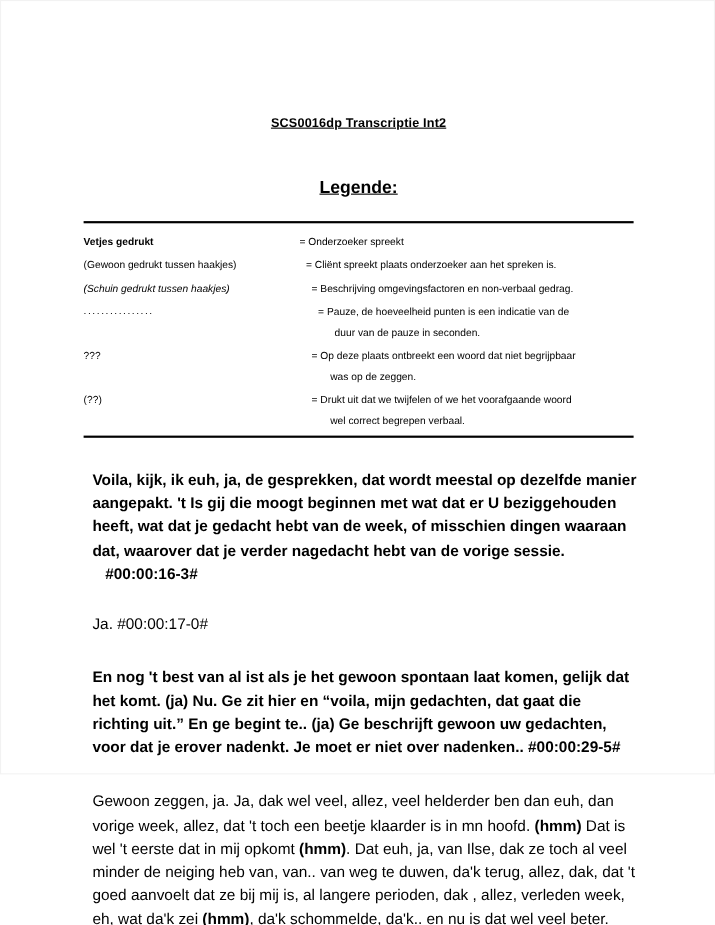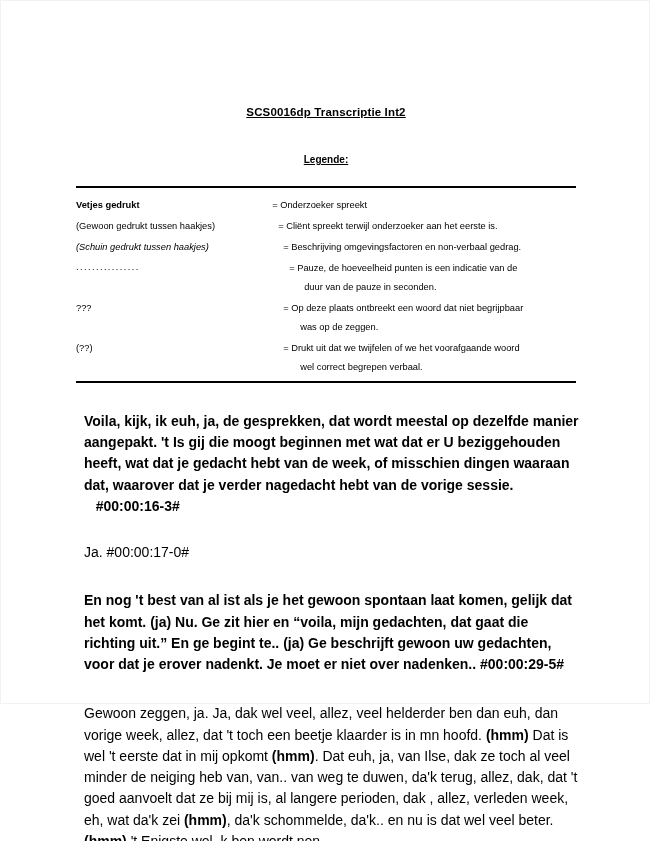--- a/index.html
+++ b/index.html
@@ -37,24 +37,24 @@
     text-align: center;
     font-size: 11.5px;
     font-weight: bold;
     text-decoration: underline;
     letter-spacing: 0.15px;
     margin: 0;
     padding-top: 105px;
   }
   .legend-title {
     text-align: center;
-    font-size: 10px;
+    font-size: 16px;
     font-weight: bold;
     text-decoration: underline;
-    margin: 4px;
+    margin: 12px;
     padding-top: 32px;
   }
 
   
   .rule {
     height: 0;
     border: 0;
     border-top: 2.2px solid #000;
     margin: 0;
     width: 500px;
@@ -138,21 +138,21 @@
       <tbody>
         <tr class="tight">
           <td class="term b">Vetjes gedrukt</td>
           <td class="def">
             <span class="def-line">= Onderzoeker spreekt</span>
           </td>
         </tr>
         <tr class="pad-row">
           <td class="term">(Gewoon gedrukt tussen haakjes)</td>
           <td class="def">
-            <span class="def-line eq-in-2">= Cliënt spreekt terwijl onderzoeker aan het eerste is.</span>
+            <span class="def-line eq-in-2">= Cliënt spreekt plaats onderzoeker aan het spreken is.</span>
           </td>
         </tr>
         <tr class="pad-row">
           <td class="term it">(Schuin gedrukt tussen haakjes)</td>
           <td class="def">
             <span class="def-line eq-in-3">= Beschrijving omgevingsfactoren en non-verbaal gedrag.</span>
           </td>
         </tr>
         <tr class="pad-row">
           <td class="term">

